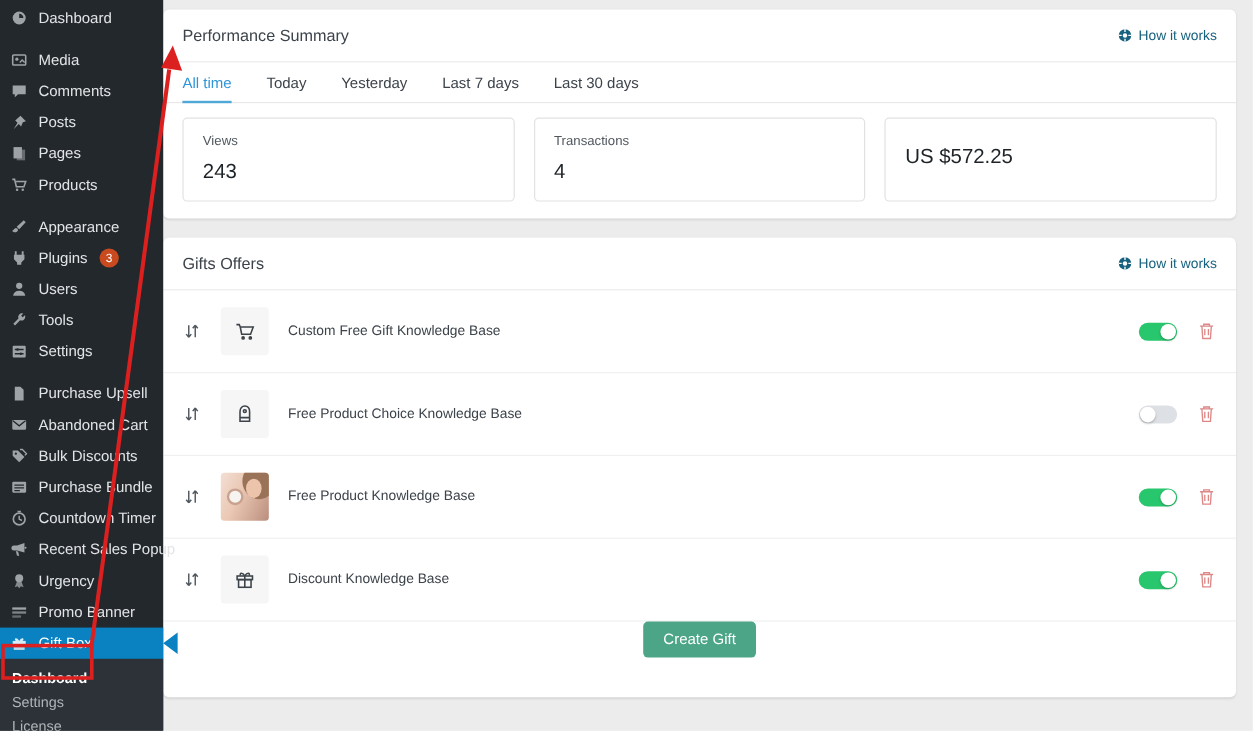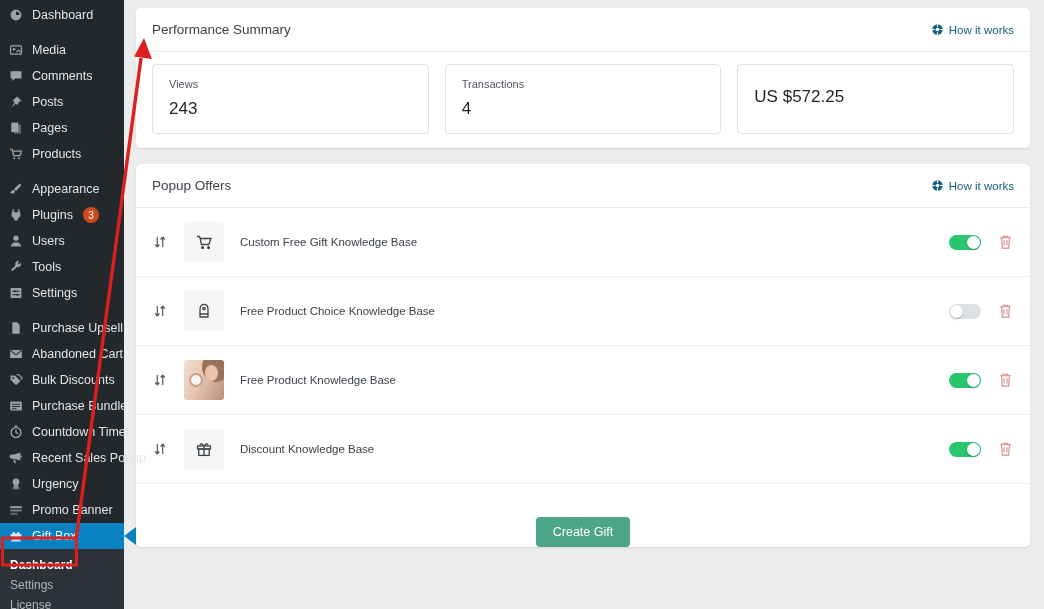--- a/index.html
+++ b/index.html
@@ -1,20 +1,20 @@
 <!DOCTYPE html>
 <html><head>
 <meta charset="utf-8">
 <style>
   * { margin:0; padding:0; box-sizing:border-box; }
   html,body { width:1044px; height:609px; overflow:hidden; }
   body { font-family:"Liberation Sans", sans-serif; background:#ececec; position:relative; }
 
   
-  .sidebar { position:absolute; left:0; top:0; bottom:0; width:124px; background:#23282d; z-index:2; }
+  .sidebar { position:absolute; left:0; top:0; bottom:0; width:136px; background:#23282d; z-index:2; }
   .menu { padding-top:2px; }
   .menu-sep { height:9px; }
   .menu-item { position:relative; display:flex; align-items:center; height:26px; padding:0 6px 0 9px; gap:8px; color:#e2e4e6; font-size:12.5px; cursor:pointer; white-space:nowrap; }
   .menu-item .mi-icon { width:15px; height:15px; flex:0 0 15px; color:#9ea3a8; display:flex; align-items:center; }
   .menu-item .mi-icon svg { width:14px; height:14px; display:block; }
   .menu-item.active { background:#0a82c1; color:#fff; }
   .menu-item.active .mi-icon { color:#d6ecf8; }
   .menu-item.active::after { content:''; position:absolute; right:-12px; top:4px; width:0; height:0;
       border-top:9px solid transparent; border-bottom:9px solid transparent; border-right:12px solid #0a82c1; }
   .badge { margin-left:2px; min-width:16px; height:16px; border-radius:50%; background:#ca4a1f; color:#fff;
@@ -57,21 +57,21 @@
   .gift-thumb.photo .face { position:absolute; right:6px; top:5px; width:13px; height:16px; border-radius:50%; background:#ecc3ab; }
   .gift-thumb.photo .watch { position:absolute; left:5px; top:13px; width:14px; height:14px; border-radius:50%; background:#f7f3f0; border:2px solid #c9a28f; }
   .gift-label { margin-left:16px; font-size:11.5px; color:#3c434a; }
   .spacer { flex:1; }
   .toggle { width:32px; height:15px; border-radius:8px; background:#dde1e6; position:relative; cursor:pointer; flex:0 0 32px; }
   .toggle .knob { position:absolute; top:1px; left:1px; width:13px; height:13px; border-radius:50%; background:#fff; box-shadow:0 1px 2px rgba(0,0,0,.25); }
   .toggle.on { background:#28c66d; }
   .toggle.on .knob { left:auto; right:1px; }
   .trash-btn { margin-left:17px; width:16px; height:17px; cursor:pointer; display:flex; align-items:center; }
   .trash-btn svg { width:15px; height:16px; }
-  .panel-footer { height:63px; display:flex; align-items:flex-end; justify-content:center; }
+  .panel-footer { height:63px; display:flex; align-items:flex-start; justify-content:center; }
   .create-btn { background:#4ba586; color:#fff; border:none; border-radius:4px; font-size:12.5px; padding:8px 17px;
       cursor:pointer; font-family:"Liberation Sans", sans-serif; }
 
   
   .annotation { position:absolute; left:0; top:0; width:1044px; height:609px; z-index:10; pointer-events:none; }
 </style>
 </head>
 <body>
 
 <aside class="sidebar">
@@ -278,20 +278,27 @@
       <h2 class="panel-title">Performance Summary</h2>
       <a class="how-link">
         <svg viewBox="0 0 16 16">
             <circle cx="8" cy="8" r="6.4" fill="currentColor"></circle>
             <circle cx="8" cy="8" r="2.3" fill="#fff"></circle>
             <path d="M8 1.4v3.2M8 11.4v3.2M1.4 8h3.2M11.4 8h3.2" stroke="#fff" stroke-width="1.4"></path>
           </svg>
         <span>How it works</span>
       </a>
     </div>
+    <div class="tabs" id="perf-tabs">
+        <div class="tab active">All time</div>
+        <div class="tab">Today</div>
+        <div class="tab">Yesterday</div>
+        <div class="tab">Last 7 days</div>
+        <div class="tab">Last 30 days</div>
+      </div>
     <div class="stats" id="perf-stats">
         <div class="stat-card">
           <div class="stat-label">
             <span>Views</span>
           </div>
           <div class="stat-value">243</div>
         </div>
         <div class="stat-card">
           <div class="stat-label">
             <span>Transactions</span>
@@ -299,21 +306,21 @@
           <div class="stat-value">4</div>
         </div>
         <div class="stat-card">
           <div class="stat-value">US $572.25</div>
         </div>
       </div>
   </section>
 
   <section class="panel gifts">
     <div class="panel-header">
-      <h2 class="panel-title">Popup Offers</h2>
+      <h2 class="panel-title">Gifts Offers</h2>
       <a class="how-link">
         <svg viewBox="0 0 16 16">
             <circle cx="8" cy="8" r="6.4" fill="currentColor"></circle>
             <circle cx="8" cy="8" r="2.3" fill="#fff"></circle>
             <path d="M8 1.4v3.2M8 11.4v3.2M1.4 8h3.2M11.4 8h3.2" stroke="#fff" stroke-width="1.4"></path>
           </svg>
         <span>How it works</span>
       </a>
     </div>
     <div id="gift-rows">

